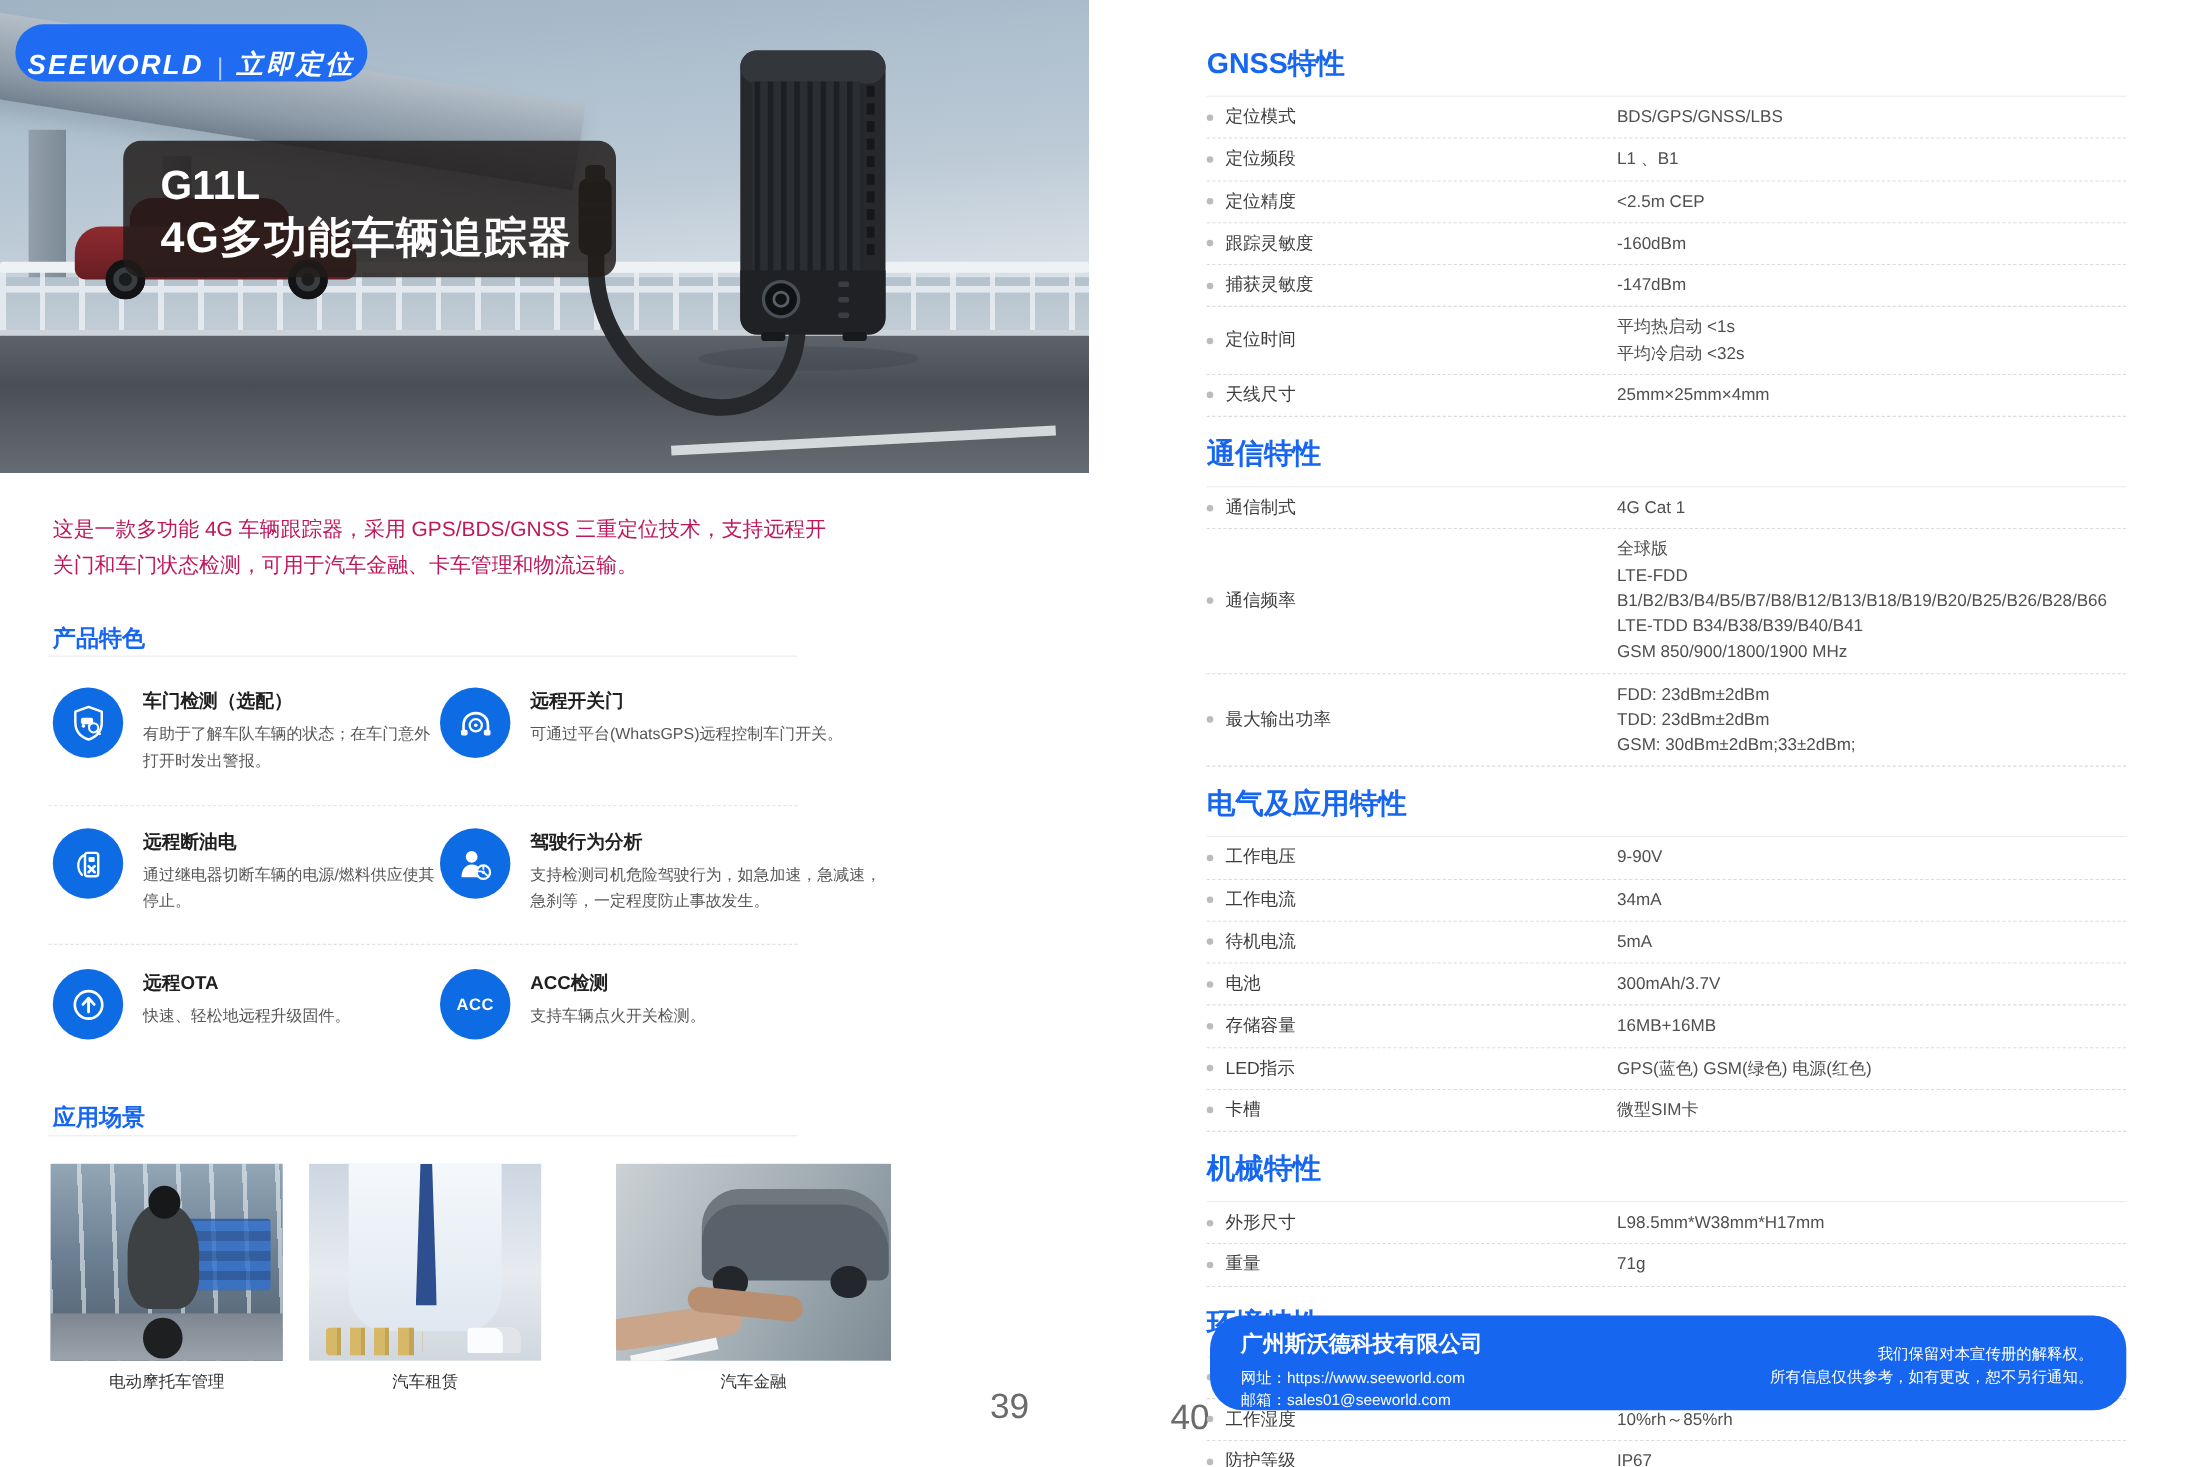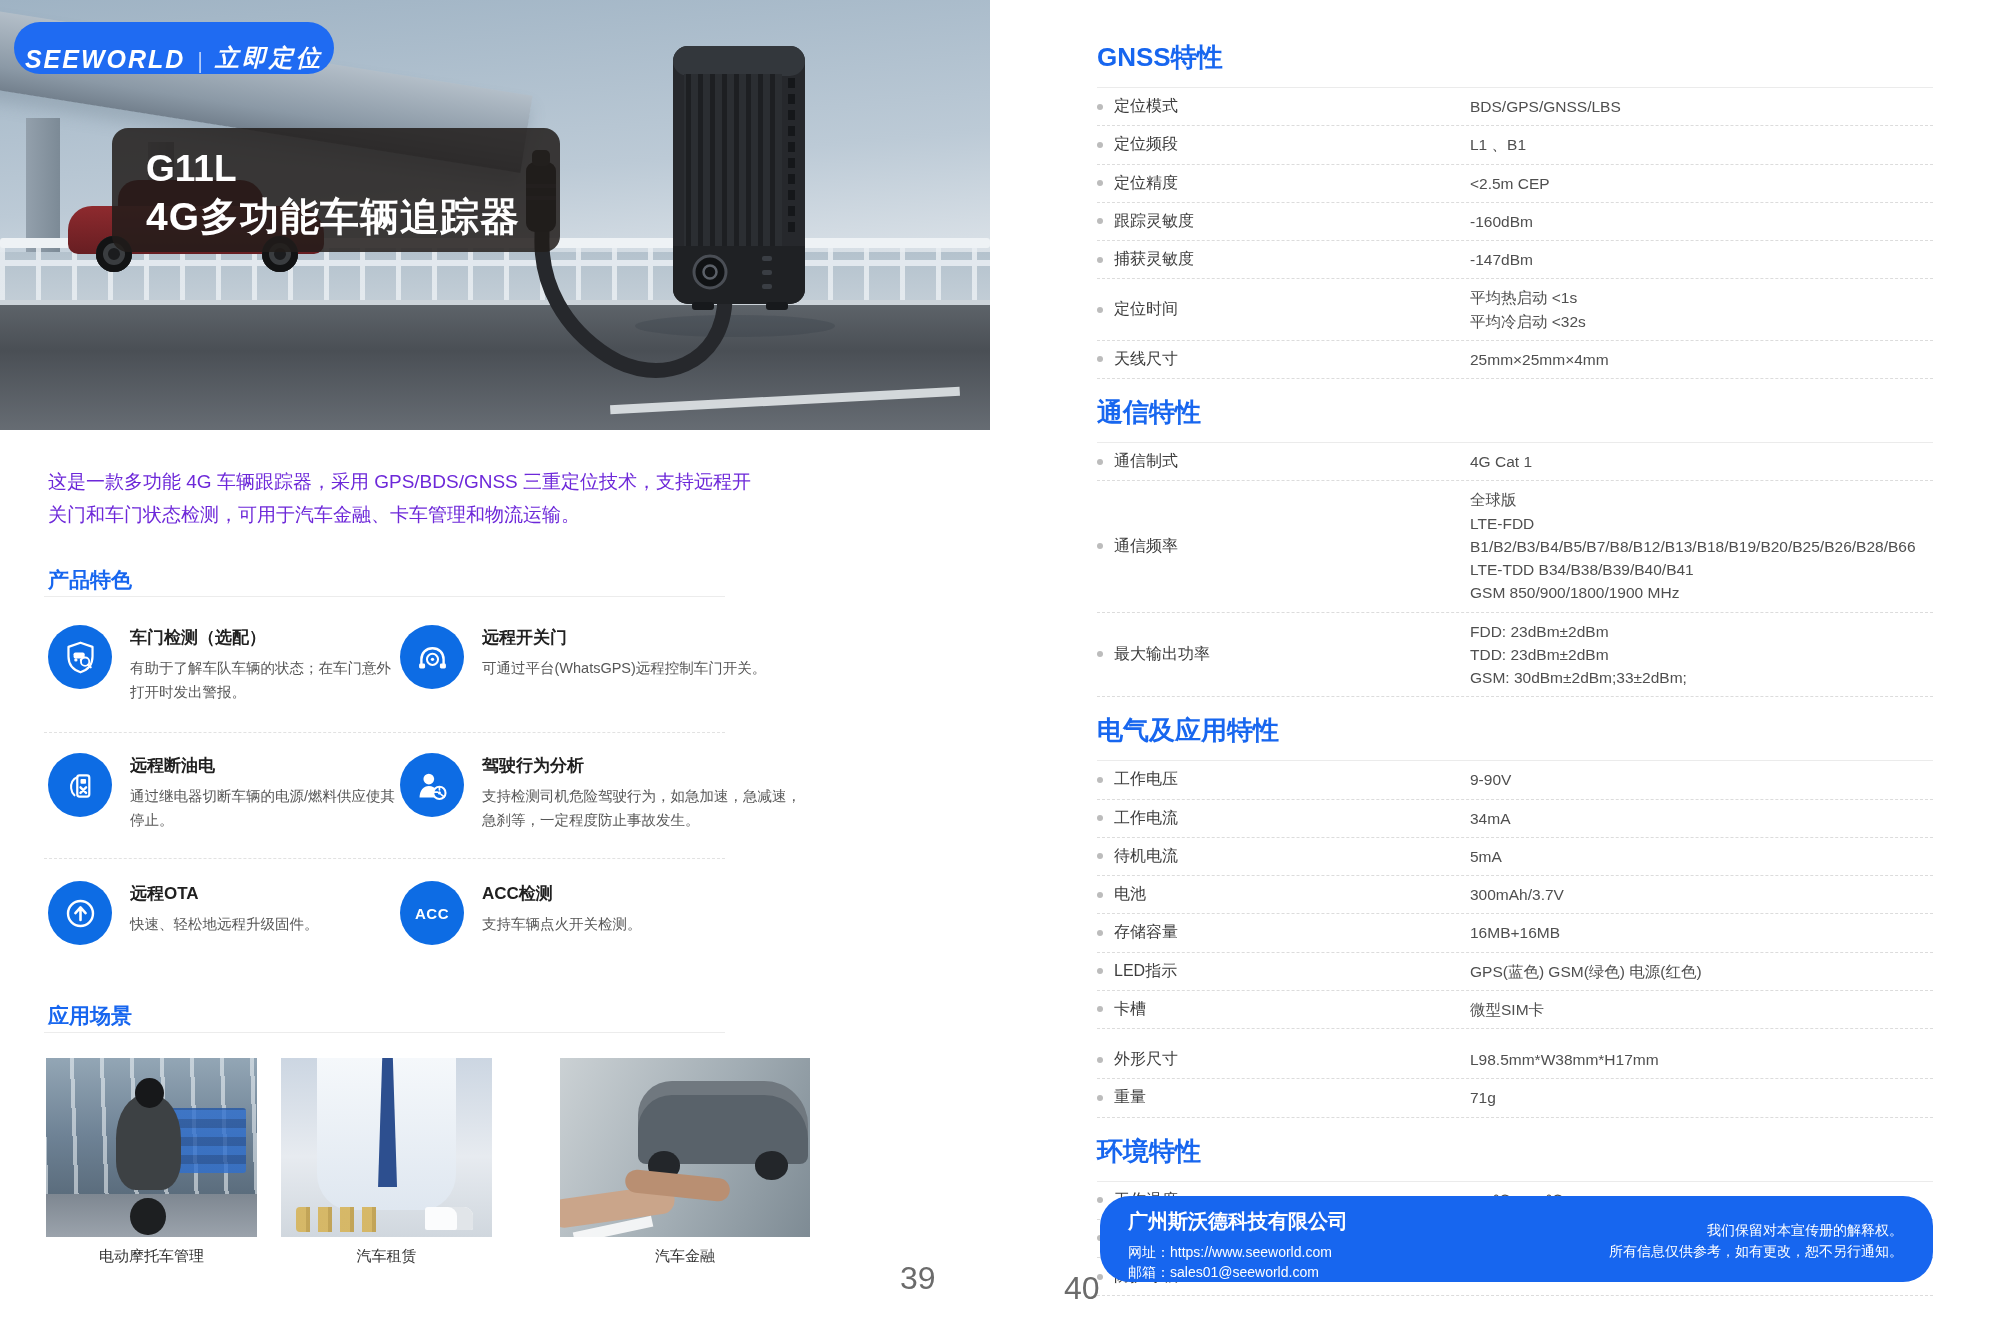--- a/index.html
+++ b/index.html
@@ -39,21 +39,21 @@
   .logo-tag{font-weight:bold;font-style:italic;font-size:24px;letter-spacing:3px;}
 
   .title-box{position:absolute;left:112px;top:128px;width:448px;height:124px;background:rgba(33,28,26,.85);
              border-radius:16px;z-index:4;color:#fff;padding:18px 0 0 34px;box-sizing:border-box;}
   .title-l1{font-size:37px;font-weight:bold;line-height:1.25;}
   .title-l2{font-size:39px;font-weight:bold;line-height:1.3;letter-spacing:1px;}
 
   .device{position:absolute;left:470px;top:34px;width:390px;height:390px;z-index:3;}
 
   
-  .intro{position:absolute;left:48px;top:446px;width:712px;font-size:19px;line-height:1.75;color:#6d28d9;}
+  .intro{position:absolute;left:48px;top:446px;width:712px;font-size:19px;line-height:1.75;color:#be185d;}
   .sec-head{position:absolute;color:#1766ef;font-size:21px;font-weight:bold;}
   .sec-head.features{left:48px;top:549px;}
   .sec-head.apps{left:48px;top:985px;}
   .hline{position:absolute;left:44px;width:681px;height:0;border-top:1px solid #ececec;}
   .hline.dash{border-top:1px dashed #e2e2e2;}
 
   .features-grid{position:absolute;left:48px;top:622px;width:760px;
                  display:grid;grid-template-columns:352px 1fr;grid-auto-rows:128px;}
   .feature{display:flex;gap:18px;align-items:flex-start;}
   .f-icon{width:64px;height:64px;border-radius:50%;background:#0d6ce4;flex:none;
@@ -477,20 +477,21 @@
           <div class="spec-label">
             <span class="bullet"></span>
             <span>卡槽</span>
           </div>
           <div class="spec-value">
             <div>微型SIM卡</div>
           </div>
         </div>
       </div>
       <div class="spec-section">
+        <h2 class="spec-title">机械特性</h2>
         <div class="spec-row">
           <div class="spec-label">
             <span class="bullet"></span>
             <span>外形尺寸</span>
           </div>
           <div class="spec-value">
             <div>L98.5mm*W38mm*H17mm</div>
           </div>
         </div>
         <div class="spec-row">

